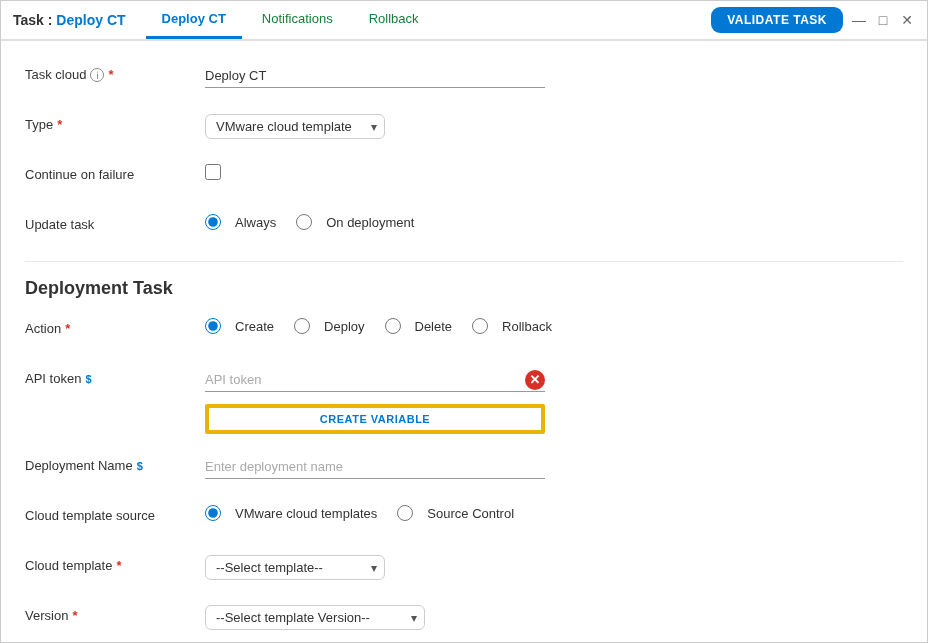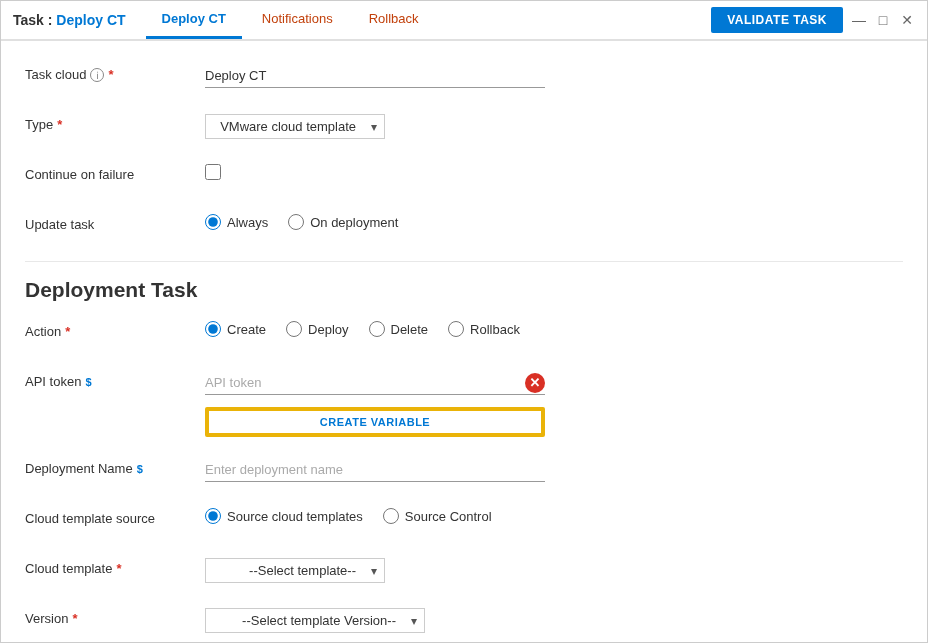--- a/index.html
+++ b/index.html
@@ -41,21 +41,21 @@
       padding-top: 10px;
     }
 
     .tab-bar-title span {
       color: #0078d4;
     }
 
     .tab {
       padding: 10px 16px;
       cursor: pointer;
-      color: #c2410c;
+      color: #15803d;
       font-size: 13px;
       border-bottom: 3px solid transparent;
       margin-right: 4px;
     }
 
     .tab.active {
       color: #0078d4;
       border-bottom: 3px solid #0078d4;
       font-weight: 600;
     }
@@ -69,21 +69,21 @@
 
     .validate-btn {
       background: #0078d4;
       color: #fff;
       border: none;
       padding: 6px 16px;
       font-size: 12px;
       font-weight: bold;
       letter-spacing: 0.5px;
       cursor: pointer;
-      border-radius: 2px;
+      border-radius: 9px;
     }
 
     .window-control {
       width: 16px;
       height: 16px;
       display: flex;
       align-items: center;
       justify-content: center;
       cursor: pointer;
       color: #666;
@@ -156,32 +156,31 @@
       font-size: 13px;
       padding: 4px 0;
       width: 340px;
       color: #333;
     }
 
     .text-input::placeholder { color: #aaa; }
 
     .select-dropdown {
       border: 1px solid #ccc;
-      border-radius: 0;
+      border-radius: 6px;
       padding: 4px 28px 4px 10px;
       font-size: 13px;
       color: #333;
       background: #fff;
       cursor: pointer;
       appearance: none;
       -webkit-appearance: none;
       position: relative;
       outline: none;
       min-width: 180px;
-      text-align: right;
     }
 
     .select-wrapper {
       position: relative;
       display: inline-block;
     }
 
     .select-wrapper::after {
       content: '▾';
       position: absolute;
@@ -204,40 +203,40 @@
     
     .radio-group {
       display: flex;
       align-items: center;
       gap: 20px;
     }
 
     .radio-item {
       display: flex;
       align-items: center;
-      gap: 6px;
+      gap: 14px;
       cursor: pointer;
     }
 
     .radio-item input[type="radio"] {
       accent-color: #0078d4;
       width: 16px;
       height: 16px;
       cursor: pointer;
     }
 
     .radio-item label {
       font-size: 13px;
       color: #333;
       cursor: pointer;
     }
 
     
     .section-heading {
-      font-size: 21px;
+      font-size: 18px;
       font-weight: 600;
       color: #333;
       margin-bottom: 16px;
       margin-top: 0;
     }
 
     
     .api-token-wrapper {
       display: flex;
       align-items: center;
@@ -439,21 +438,21 @@
     </div>
 
     <div class="form-row">
       <div class="form-label">
         <span>Cloud template source</span>
       </div>
       <div class="form-control">
         <div class="radio-group">
           <div class="radio-item">
             <input type="radio" name="cloud_source" id="source_vmware" checked="" style="">
-            <label for="source_vmware">Source cloud templates</label>
+            <label for="source_vmware">VMware cloud templates</label>
           </div>
           <div class="radio-item">
             <input type="radio" name="cloud_source" id="source_control" style="">
             <label for="source_control">Source Control</label>
           </div>
         </div>
       </div>
     </div>
 
     <div class="form-row">

